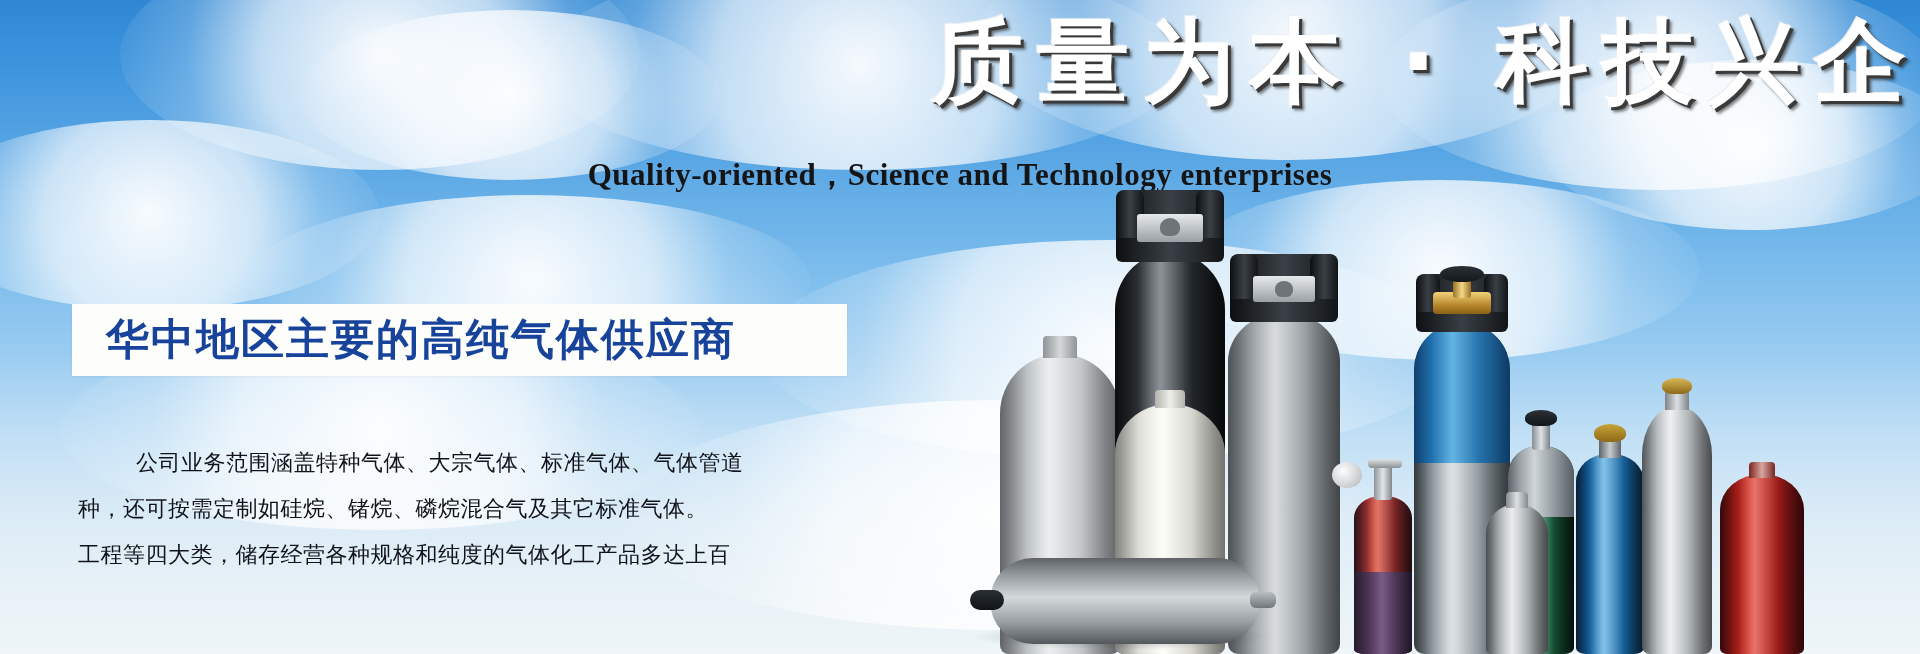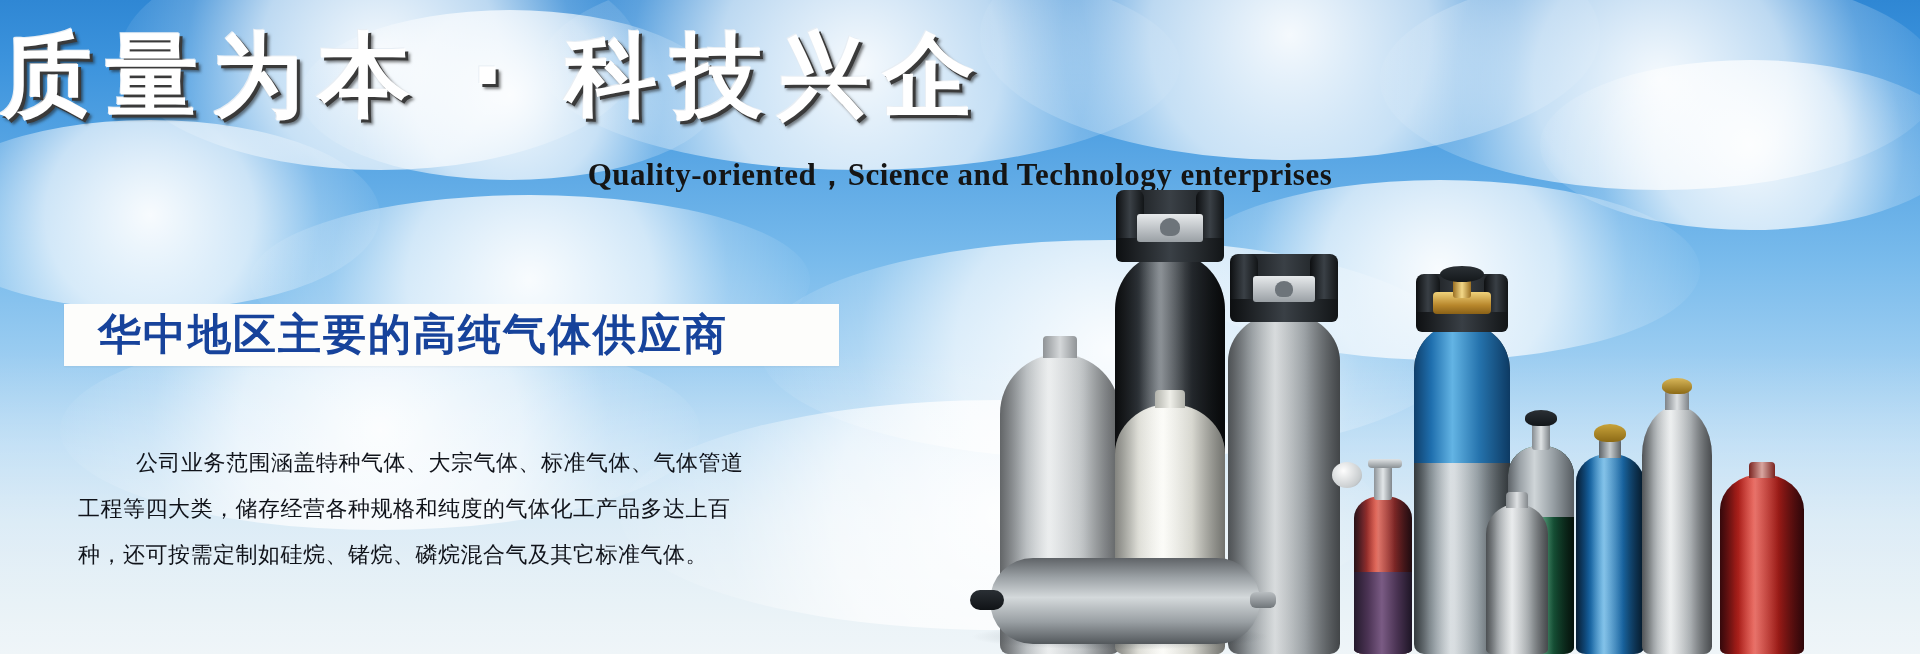--- a/index.html
+++ b/index.html
@@ -53,22 +53,22 @@
     left: 0; right: 0; bottom: 0;
     height: 300px;
     background: linear-gradient(180deg, rgba(255,255,255,0) 0%, rgba(255,255,255,0.42) 55%, rgba(255,255,255,0.60) 100%);
     pointer-events: none;
   }
 
   
   .headline {
     position: absolute;
     left: 0; right: 0;
-    top: 24px;
-    text-align: left;
+    top: 10px;
+    text-align: right;
     font-family: "DejaVu Sans", "Liberation Sans", sans-serif;
     font-weight: bold;
     font-size: 92px;
     line-height: 1.12;
     color: #ffffff;
     letter-spacing: 14px;
     text-shadow:
        3px 3px 0 #3a3a3a,
        5px 5px 3px rgba(30,30,30,0.55),
       -1px -1px 0 #e8eef4;
@@ -85,24 +85,24 @@
     font-size: 31px;
     color: #151515;
     letter-spacing: 0.5px;
     white-space: nowrap;
     margin-top: 16px;
   }
 
   
   .white-strip {
     position: absolute;
-    left: 64px;
+    left: 72px;
     top: 304px;
     width: 775px;
-    height: 62px;
+    height: 72px;
     background: #fdfdfb;
     box-shadow: 0 1px 2px rgba(0,0,0,0.05);
     display: flex;
     align-items: center;
   }
   .white-strip-text {
     font-family: "DejaVu Sans", "Liberation Sans", sans-serif;
     font-weight: bold;
     font-size: 43px;
     color: #17439b;
@@ -221,22 +221,22 @@
   <div class="headline">质量为本 · 科技兴企</div>
 
   <div class="subhead">Quality-oriented，Science and Technology enterprises</div>
 
   <div class="white-strip">
     <div class="white-strip-text">华中地区主要的高纯气体供应商</div>
   </div>
 
   <div class="paragraph">
     <p class="indent">公司业务范围涵盖特种气体、大宗气体、标准气体、气体管道</p>
+    <p>种，还可按需定制如硅烷、锗烷、磷烷混合气及其它标准气体。</p>
     <p>工程等四大类，储存经营各种规格和纯度的气体化工产品多达上百</p>
-    <p>种，还可按需定制如硅烷、锗烷、磷烷混合气及其它标准气体。</p>
   </div>
 
   <div id="cylinders">
 
     <div class="cyl" style="left:70px; width:120px; height:330px;">
       <div class="ground-shadow"></div>
       <div class="body shoulder-round" style="height:300px; background:linear-gradient(90deg,#8d9195 0%,#b9bec1 18%,#e4e7e8 40%,#cdd1d3 66%,#8e9295 100%);">
         <div class="gradientShade"></div>
       </div>
       <div class="neck" style="bottom:296px; width:34px; height:22px; background:linear-gradient(90deg,#8f9396,#d5d8da,#909497);"></div>

